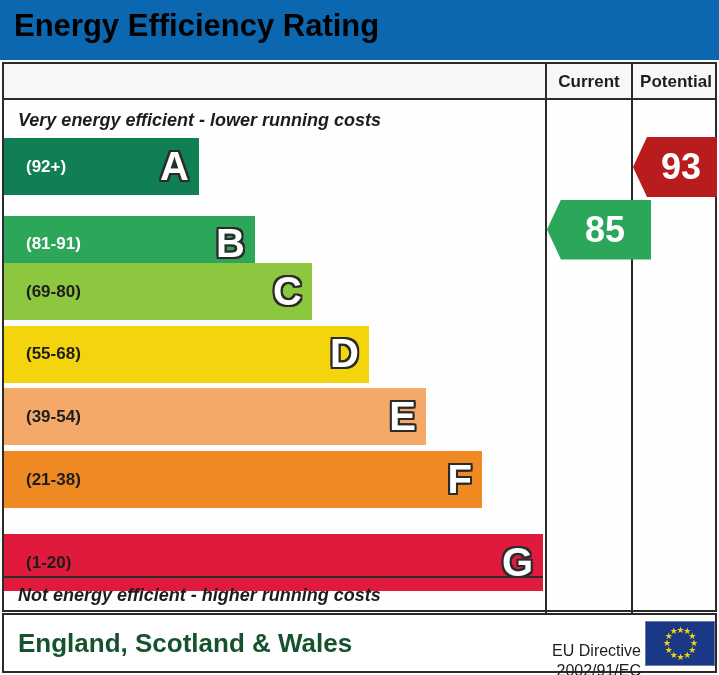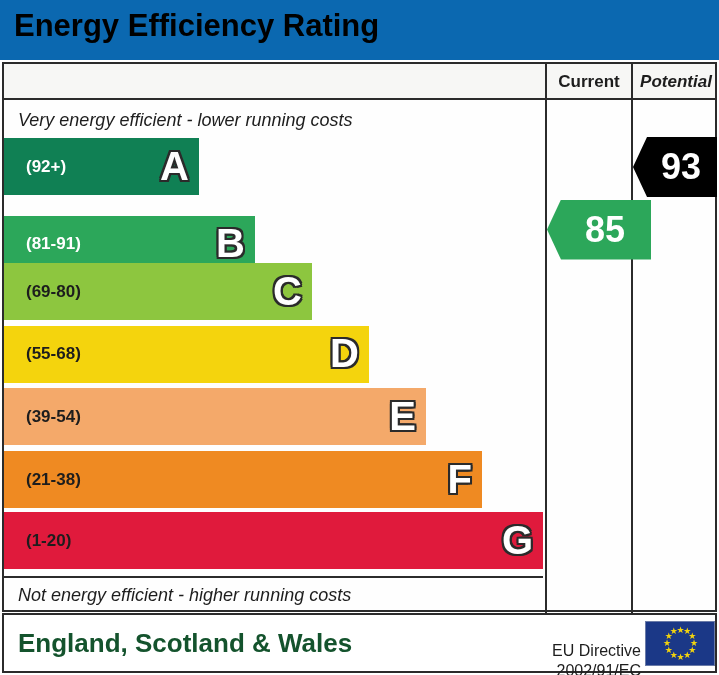--- a/index.html
+++ b/index.html
@@ -67,21 +67,21 @@
     top: 0;
     height: 36px;
     line-height: 36px;
     text-align: center;
     font-size: 17px;
     font-weight: bold;
     color: #1d1d1d;
     box-sizing: border-box;
   }
   .hdr-current   { left: 541px; width: 86px; border-left: 2px solid #2b2b2b; }
-  .hdr-potential { left: 627px; width: 88px; border-left: 2px solid #2b2b2b; font-style: italic; }
+  .hdr-potential { left: 627px; width: 88px; border-left: 2px solid #2b2b2b; }
 
   
   .vdiv {
     position: absolute;
     top: 36px;
     width: 0;
     height: 514px;
     border-left: 2px solid #2b2b2b;
   }
   .vdiv-1 { left: 541px; }
@@ -89,20 +89,21 @@
 
   
   .caption {
     position: absolute;
     left: 14px;
     width: 500px;
     font-size: 18px;
     font-style: italic;
     color: #1d1d1d;
     white-space: nowrap;
+    font-weight: bold;
   }
   .caption-top    { top: 46px; }
   .caption-bottom { top: 521px; }
 
   .bottom-sep {
     position: absolute;
     left: 0;
     top: 512px;
     width: 539px;
     height: 0;
@@ -260,30 +261,30 @@
           <span class="band-letter">D</span>
         </div>
         <div class="band" style="top: 250.4px; width: 422px; background: rgb(244, 169, 106);">
           <span class="band-range dark">(39-54)</span>
           <span class="band-letter">E</span>
         </div>
         <div class="band" style="top: 313px; width: 478px; background: rgb(239, 138, 34);">
           <span class="band-range dark">(21-38)</span>
           <span class="band-letter">F</span>
         </div>
-        <div class="band" style="top: 374px; width: 539px; background: rgb(224, 26, 60);">
+        <div class="band" style="top: 396px; width: 539px; background: rgb(224, 26, 60);">
           <span class="band-range dark">(1-20)</span>
           <span class="band-letter">G</span>
         </div>
       </div>
 
     <div class="rating" id="rating-current" style="left: 543px; width: 104px; top: 135.6px; background: rgb(44, 167, 90);">
       <span class="rating-value">85</span>
     </div>
-    <div class="rating" id="rating-potential" style="left: 629px; width: 84px; top: 73px; background: #000000;">
+    <div class="rating" id="rating-potential" style="left: 629px; width: 84px; top: 73px; background: #b91c1c;">
       <span class="rating-value">93</span>
     </div>
 
     <div class="bottom-sep"></div>
 
     <div class="caption caption-bottom">Not energy efficient - higher running costs</div>
   </div>
 
   <div class="footer">
     <div class="footer-region">England, Scotland &amp; Wales</div>

